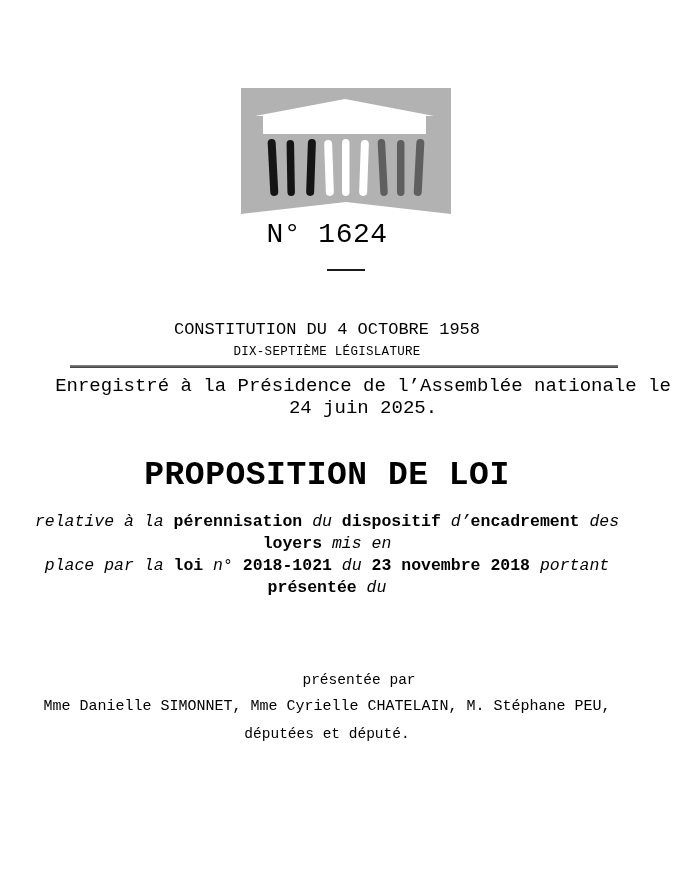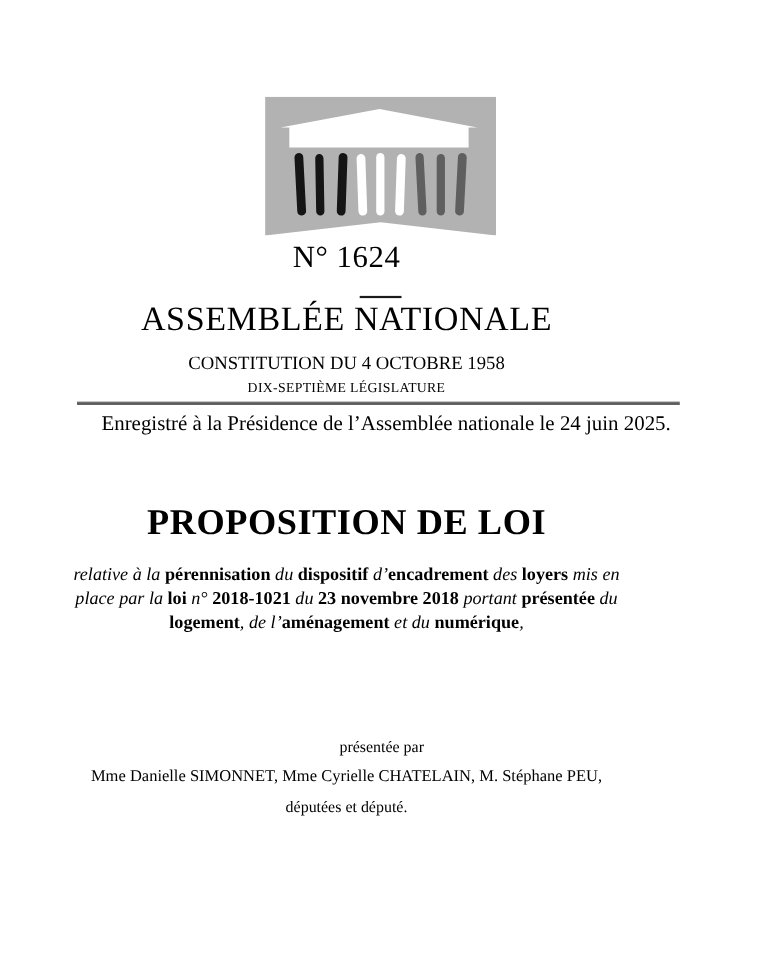--- a/index.html
+++ b/index.html
@@ -5,21 +5,21 @@
   html, body { margin: 0; padding: 0; }
   body {
     width: 693px; height: 891px;
     background: #ffffff;
     font-family: "Liberation Serif", "DejaVu Serif", serif;
     color: #000000;
     position: relative;
     overflow: hidden;
   }
   .page { position: absolute; inset: 0; }
-  .abs { position: absolute; left: 4px; width: 622px; text-align: center; }
+  .abs { position: absolute; left: 16px; width: 622px; text-align: center; font-family: Liberation Mono, monospace; }
 
   .logo {
     position: absolute;
     left: 241px; top: 88px;
     width: 210px; height: 126px;
   }
 
   .doc-number {
     top: 219px;
     font-size: 28px;
@@ -104,36 +104,34 @@
     <rect x="119" y="52" width="8" height="56" rx="4" transform="rotate(2 123 80)" fill="#ffffff"></rect>
     <rect x="138" y="51" width="7.5" height="57" rx="4" transform="rotate(-3 142 80)" fill="#5f5f5f"></rect>
     <rect x="156" y="52" width="7.5" height="56" rx="4" fill="#5f5f5f"></rect>
     <rect x="174" y="51" width="8" height="57" rx="4" transform="rotate(3 178 80)" fill="#5f5f5f"></rect>
   </svg>
 
   <div class="abs doc-number">N° 1624</div>
 
   <div class="short-rule"></div>
 
-  <div class="abs main-title">ASSEMBLÉE NATIONALE</div>
 
   <div class="abs constitution">CONSTITUTION DU 4 OCTOBRE 1958</div>
 
   <div class="abs legislature">DIX-SEPTIÈME LÉGISLATURE</div>
 
   <div class="full-rule"></div>
 
   <div class="abs registered">Enregistré à la Présidence de l’Assemblée nationale le 24 juin 2025.</div>
 
   <div class="abs proposition-title">PROPOSITION DE LOI</div>
 
   <div class="abs subtitle">
     <div><span class="seg-i">relative à la </span><span class="seg-b">pérennisation</span><span class="seg-i"> du </span><span class="seg-b">dispositif</span><span class="seg-i"> d’</span><span class="seg-b">encadrement</span><span class="seg-i"> des </span><span class="seg-b">loyers</span><span class="seg-i"> mis en</span></div>
     <div><span class="seg-i">place par la </span><span class="seg-b">loi</span><span class="seg-i"> n° </span><span class="seg-b">2018-1021</span><span class="seg-i"> du </span><span class="seg-b">23 novembre 2018</span><span class="seg-i"> portant </span><span class="seg-b">présentée</span><span class="seg-i"> du</span></div>
-    <div><span class="seg-b">logement</span><span class="seg-i">, de l’</span><span class="seg-b">aménagement</span><span class="seg-i"> et du </span><span class="seg-b">numérique</span><span class="seg-i">,</span></div>
   </div>
 
 
   <div class="abs presented-by">présentée par</div>
 
   <div class="abs authors">Mme Danielle SIMONNET, Mme Cyrielle CHATELAIN, M. Stéphane PEU,</div>
 
   <div class="abs authors-role">députées et député.</div>
 
 </div>

